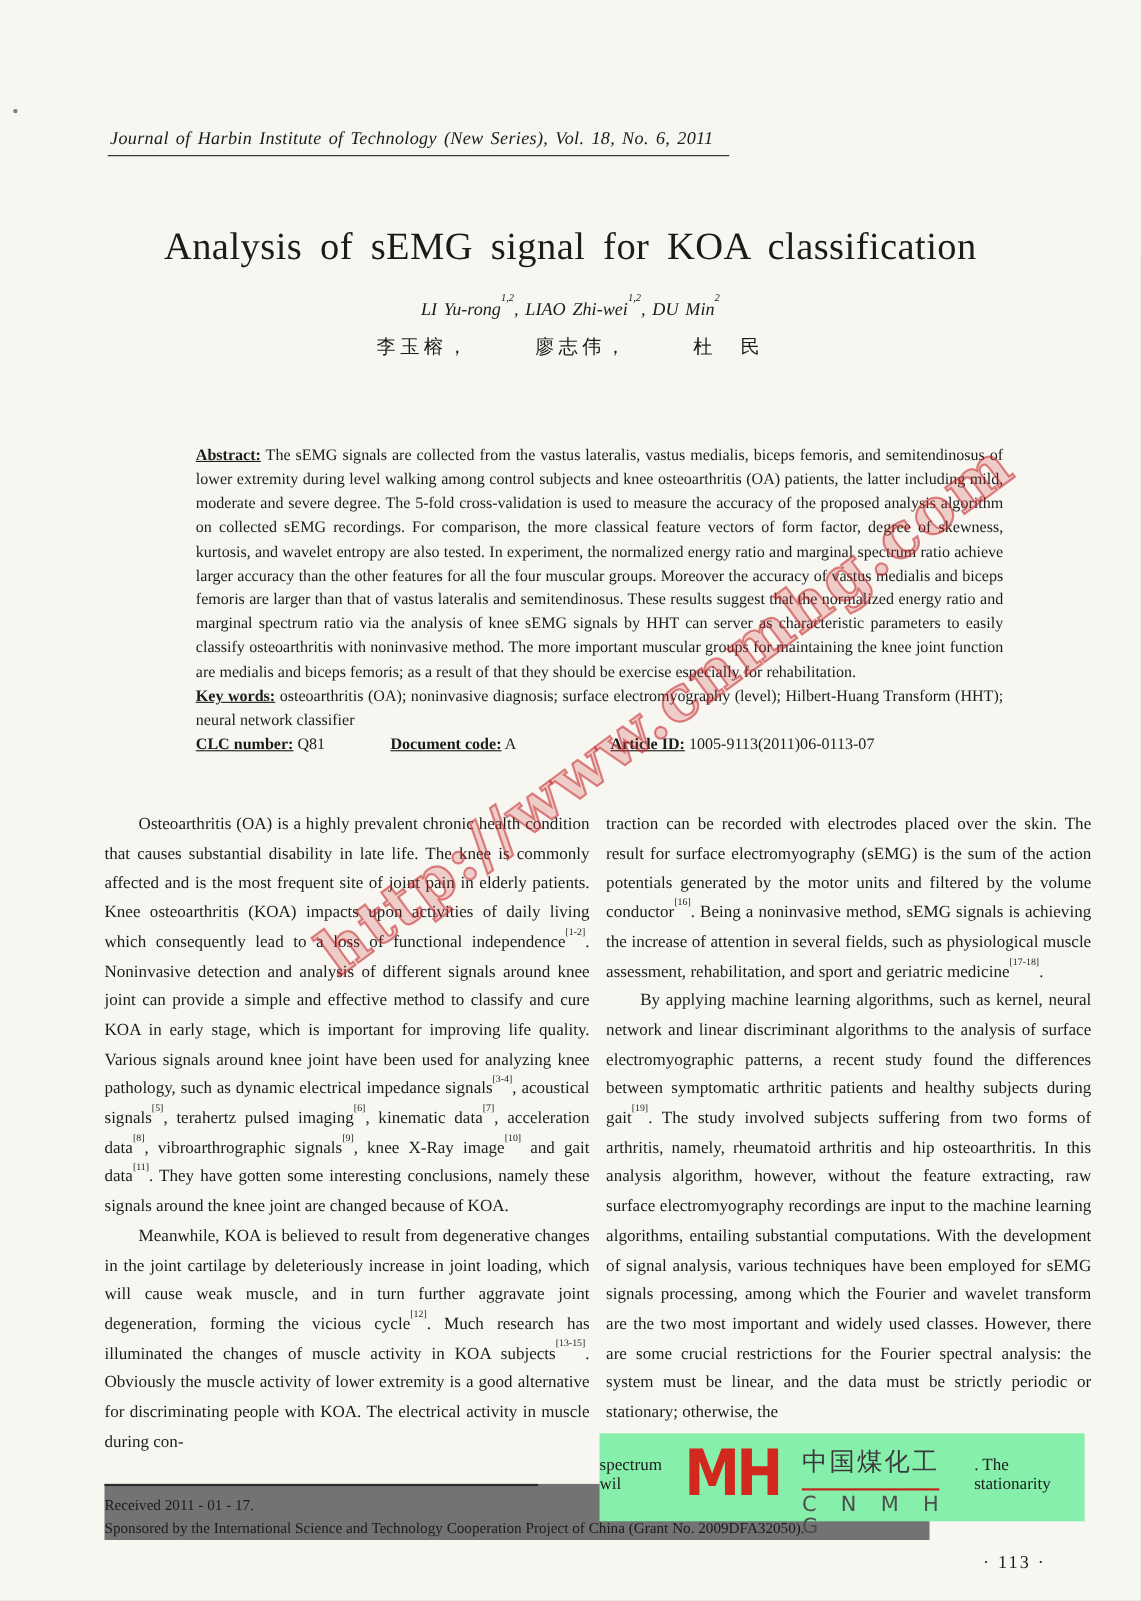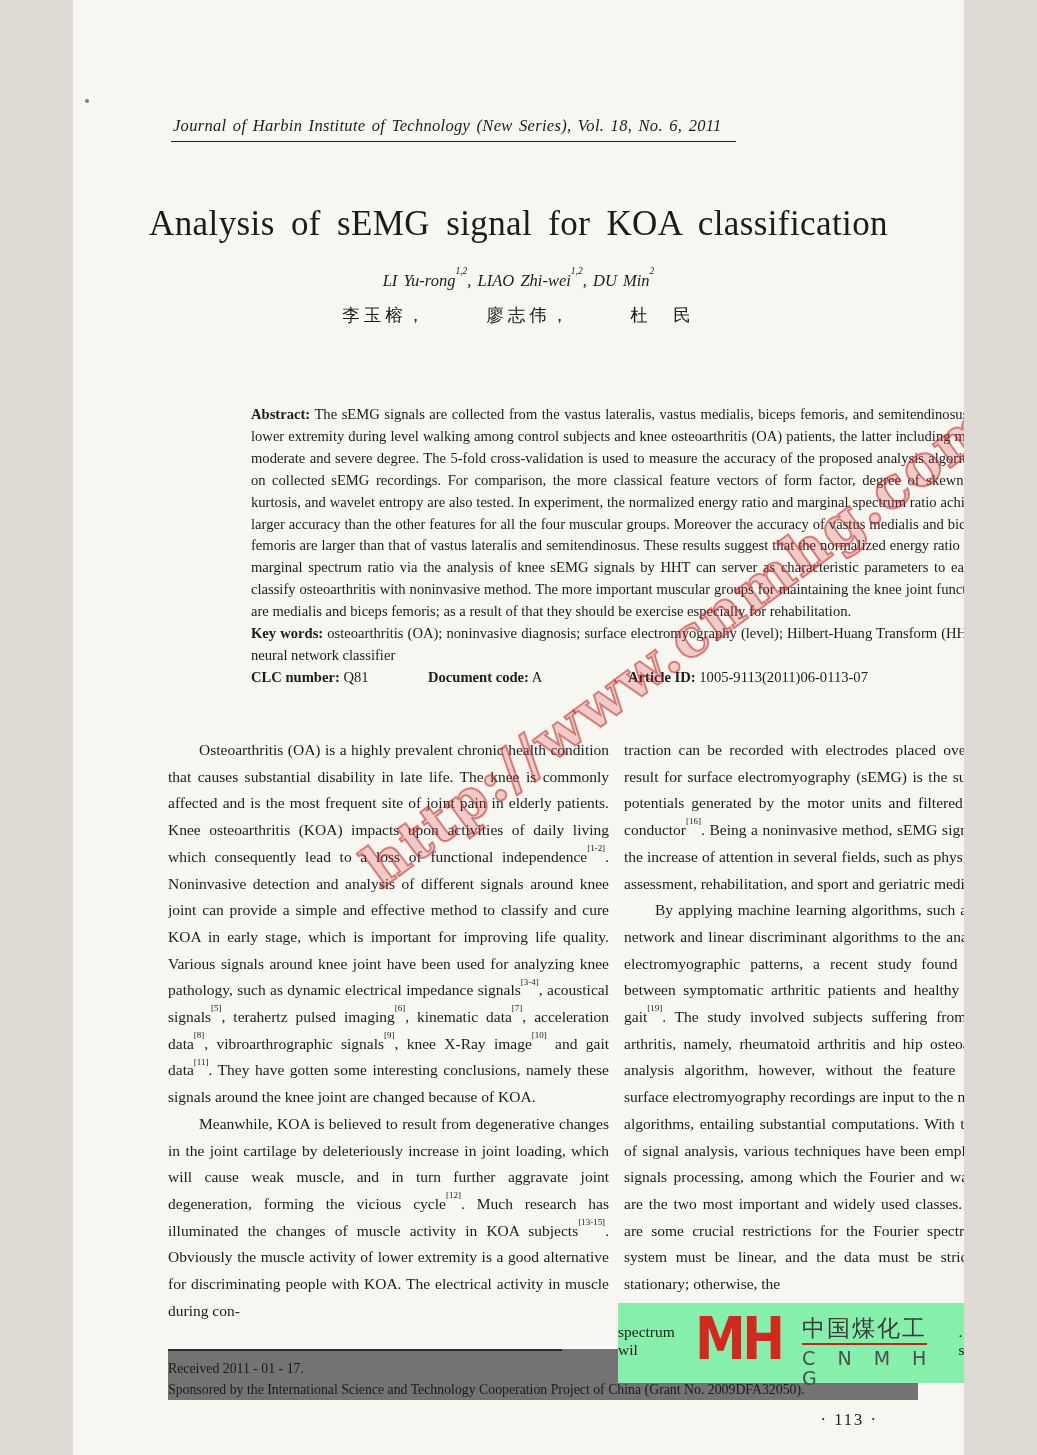--- a/index.html
+++ b/index.html
@@ -1,18 +1,18 @@
 <!DOCTYPE html>
 <html><head>
 <meta charset="utf-8">
 <style>
   html,body{margin:0;padding:0;background:#dedbd4;}
   .page{
     position:relative;
-    width:891px;height:1455px;
+    width:1037px;height:1455px;
     margin:0 auto;
     background:#f8f6f1;
     font-family:"Liberation Serif", serif;
     color:#1b1b1b;
     overflow:hidden;
   }
   .speck{position:absolute;left:12px;top:99px;width:4px;height:4px;background:#555;border-radius:50%;opacity:.75;}
   .journal-line{
     position:absolute;left:98px;top:116px;
     font-style:italic;font-size:16.5px;letter-spacing:.3px;word-spacing:2px;
@@ -34,21 +34,21 @@
   }
   .affiliation{
     position:absolute;left:0;right:0;top:339px;text-align:center;
     font-size:13.4px;line-height:20.5px;letter-spacing:.1px;
   }
   .abstract-block{
     position:absolute;left:178px;top:404px;width:734px;
     font-size:14.6px;line-height:21.9px;text-align:justify;
   }
   .abstract-block p{margin:0;}
-  .lbl{font-weight:bold;}
+  .lbl{font-weight:bold;text-decoration:underline;}
   .meta-row{display:flex;line-height:21.9px;}
   .meta-clc{width:177px;flex:none;}
   .meta-doc{width:200px;flex:none;}
   .meta-article{flex:1;}
   .body-columns{
     position:absolute;left:95px;top:737px;width:897px;height:614px;
     display:flex;gap:15px;overflow:hidden;
     font-size:15.5px;line-height:26.7px;text-align:justify;
   }
   .col{width:441px;flex:none;}
@@ -65,21 +65,21 @@
   .logo{display:flex;gap:9px;}
   .logo-mark{
     margin-top:8px;
     font-family:"DejaVu Sans", sans-serif;font-weight:bold;
     font-size:58px;line-height:56px;color:#d2281e;
     letter-spacing:-4px;transform:scaleX(.88);transform-origin:left top;white-space:nowrap;
   }
   .logo-stack{margin-top:13px;display:flex;flex-direction:column;align-items:flex-start;}
   .logo-cn{
     font-size:23px;color:#3a3a3a;letter-spacing:2px;line-height:26px;
-    border-bottom:2.5px solid #c3251b;padding-bottom:1px;
+    border-bottom:2.5px solid #c3251b;padding-bottom:11px;
   }
   .logo-latin{
     margin-top:3px;font-family:"DejaVu Sans", sans-serif;
     font-size:19px;color:#4e4e4e;letter-spacing:8px;line-height:20px;
   }
   .footnote{
     position:absolute;left:95px;top:1349px;width:750px;z-index:6;background:#737373;
     font-size:13.8px;line-height:21px;
   }
   .footnote-rule{width:394px;border-top:2px solid #2c2c2c;margin-bottom:7px;}

